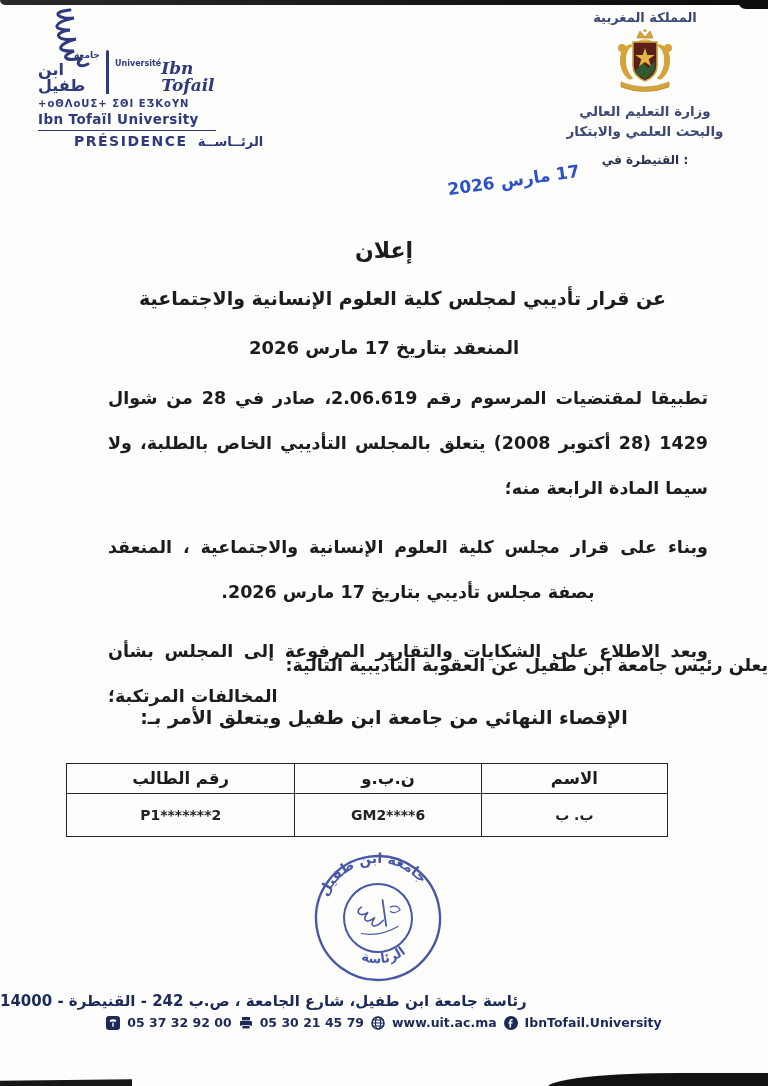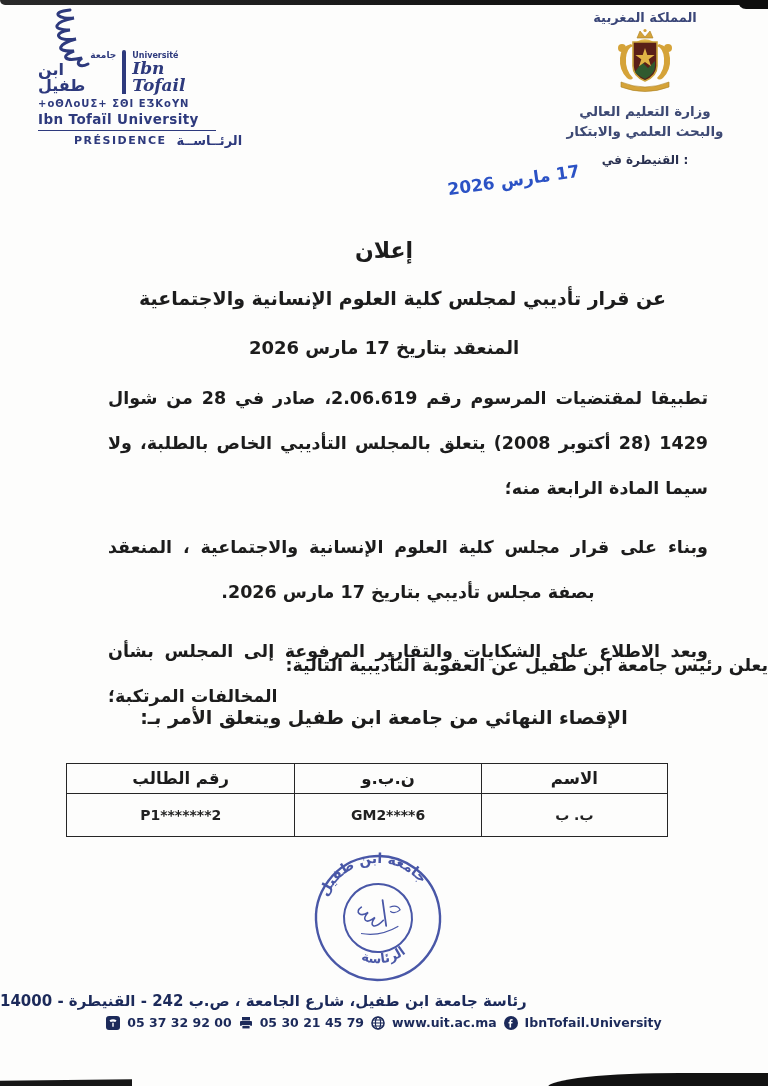--- a/index.html
+++ b/index.html
@@ -17,27 +17,27 @@
   .edge-bottom-left{position:absolute;left:0;top:1080px;width:132px;height:8px;background:#171717;transform:skewY(-0.6deg);}
   .edge-bottom-right{position:absolute;left:548px;top:1073px;width:220px;height:14px;background:#121212;border-top-left-radius:60% 100%;}
   
   .squiggle{position:absolute;left:30px;top:6px;}
   .logo{position:absolute;left:38px;top:50px;width:185px;}
   .logo-row{display:flex;align-items:flex-end;gap:4px;}
   .logo-ar{display:flex;flex-direction:column;align-items:flex-end;line-height:1;}
   .logo-ar-small{font-size:9px;font-weight:700;color:#2e3a7d;}
   .logo-ar-big{font-size:16px;font-weight:700;color:#2e3a7d;margin-top:2px;}
   .logo-bar{width:4px;height:44px;background:#2e3a7d;border-radius:2px 2px 0 0;margin:0 2px;}
-  .logo-fr{display:flex;flex-direction:column;line-height:1;}
+  .logo-fr{display:flex;flex-direction:row;line-height:1;}
   .logo-univ{font-size:8px;font-weight:700;color:#2e3a7d;}
   .logo-script{font-family:"DejaVu Serif",serif;font-style:italic;font-weight:700;font-size:17px;color:#2e3a7d;}
   .tifinagh{font-size:10px;font-weight:700;letter-spacing:1px;color:#2e3a7d;margin-top:4px;white-space:nowrap;}
   .latin-name{font-size:13.5px;font-weight:700;color:#2e3a7d;margin-top:2px;letter-spacing:.4px;white-space:nowrap;}
   .presid-row{display:flex;align-items:center;gap:10px;margin-top:3px;border-top:1.5px solid #2e3a7d;padding-top:2px;width:178px;justify-content:space-between;}
-  .presid-fr{font-size:11px;font-weight:700;letter-spacing:1.5px;color:#2e3a7d;padding-left:36px;}
+  .presid-fr{font-size:14px;font-weight:700;letter-spacing:1.5px;color:#2e3a7d;padding-left:36px;}
   .presid-ar{font-size:13px;font-weight:700;color:#2e3a7d;}
 
   
   .gov{position:absolute;left:540px;top:10px;width:210px;display:flex;flex-direction:column;align-items:center;text-align:center;}
   .kingdom{font-size:13px;font-weight:700;color:#3a4678;}
   .ministry{font-size:13.5px;font-weight:700;color:#3e4a74;line-height:1.45;margin-top:4px;}
   .city{font-size:12px;font-weight:700;color:#2a3150;margin-top:12px;}
   .hand-date{
     position:absolute;left:447px;top:170px;
     transform:rotate(-8deg);

